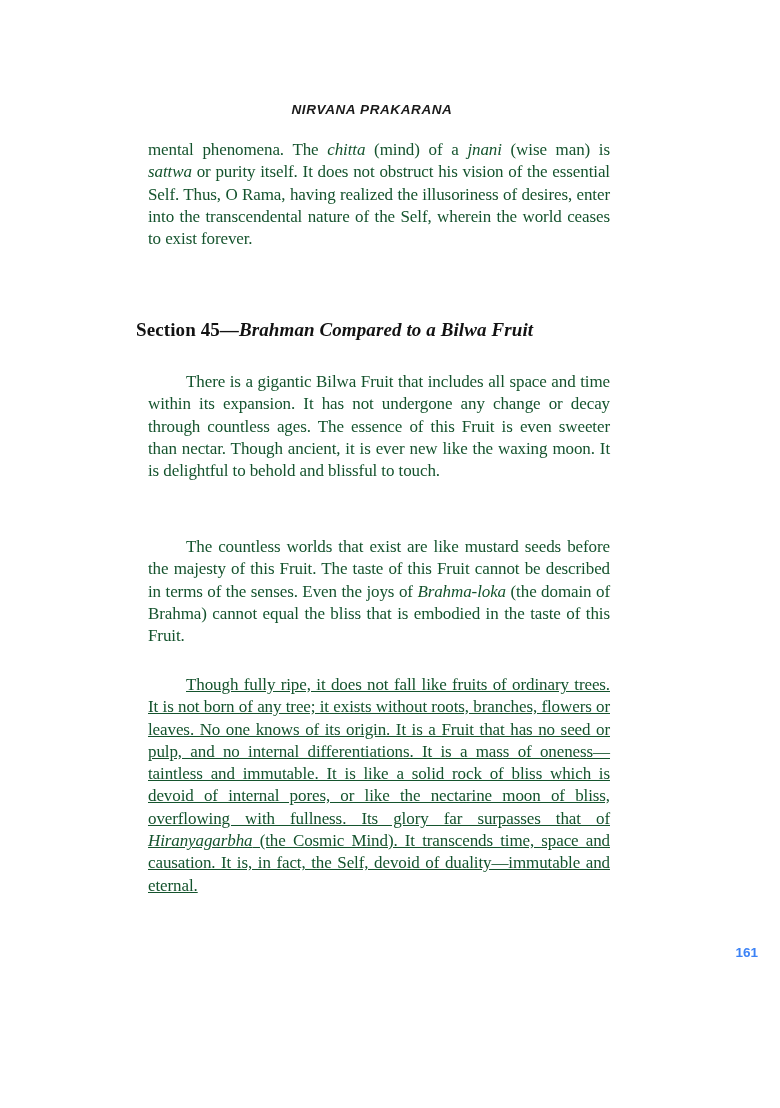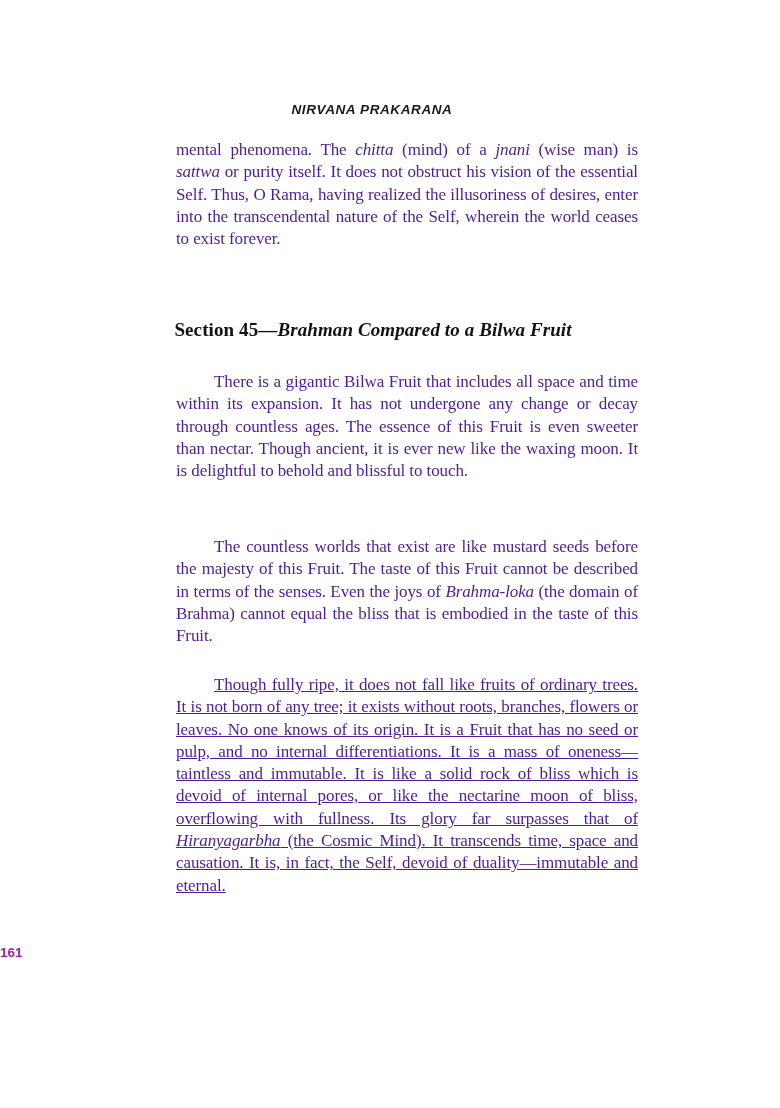--- a/index.html
+++ b/index.html
@@ -26,57 +26,57 @@
     font-family: "Liberation Sans", sans-serif;
     font-style: italic;
     font-weight: bold;
     font-size: 13.5px;
     letter-spacing: 0.6px;
     color: #1a1a1a;
     margin-top: 36px;
   }
   .para {
     position: absolute;
-    left: 176px;
+    left: 148px;
     width: 462px;
     margin: 0;
     font-size: 17px;
     line-height: 22.3px;
     letter-spacing: -0.1px;
     text-align: justify;
-    color: #4c1d95;
+    color: #14532d;
   }
   .para.indent { text-indent: 38px; }
   .p1 { top: 139px; }
   .section-heading {
     position: absolute;
     top: 319px;
     left: 136px;
     width: 474px;
     margin: 0;
-    text-align: center;
+    text-align: left;
     font-size: 19px;
     font-weight: bold;
     color: #121212;
     letter-spacing: 0.1px;
   }
   .section-heading i { font-style: italic; }
   .p2 { top: 371px; }
   .p3 { top: 536px; }
   .p4 { top: 674px; text-decoration: underline; }
   .page-number {
     position: absolute;
     top: 945px;
     left: 0;
     width: 758px;
-    text-align: left;
+    text-align: right;
     font-family: "Liberation Sans", sans-serif;
     font-weight: bold;
     font-size: 13.5px;
-    color: #a21caf;
+    color: #3b82f6;
   }
 </style>
 </head>
 <body>
 
 <div class="page">
 
   <div class="running-header">NIRVANA PRAKARANA</div>
 
   <p class="para p1"><span>mental phenomena. The </span><i>chitta</i><span> (mind) of a </span><i>jnani</i><span> (wise man) is </span><i>sattwa</i><span> or purity itself. It does not obstruct his vision of the essential Self. Thus, O Rama, having realized the illusoriness of desires, enter into the transcendental nature of the Self, wherein the world ceases to exist forever.</span></p>

